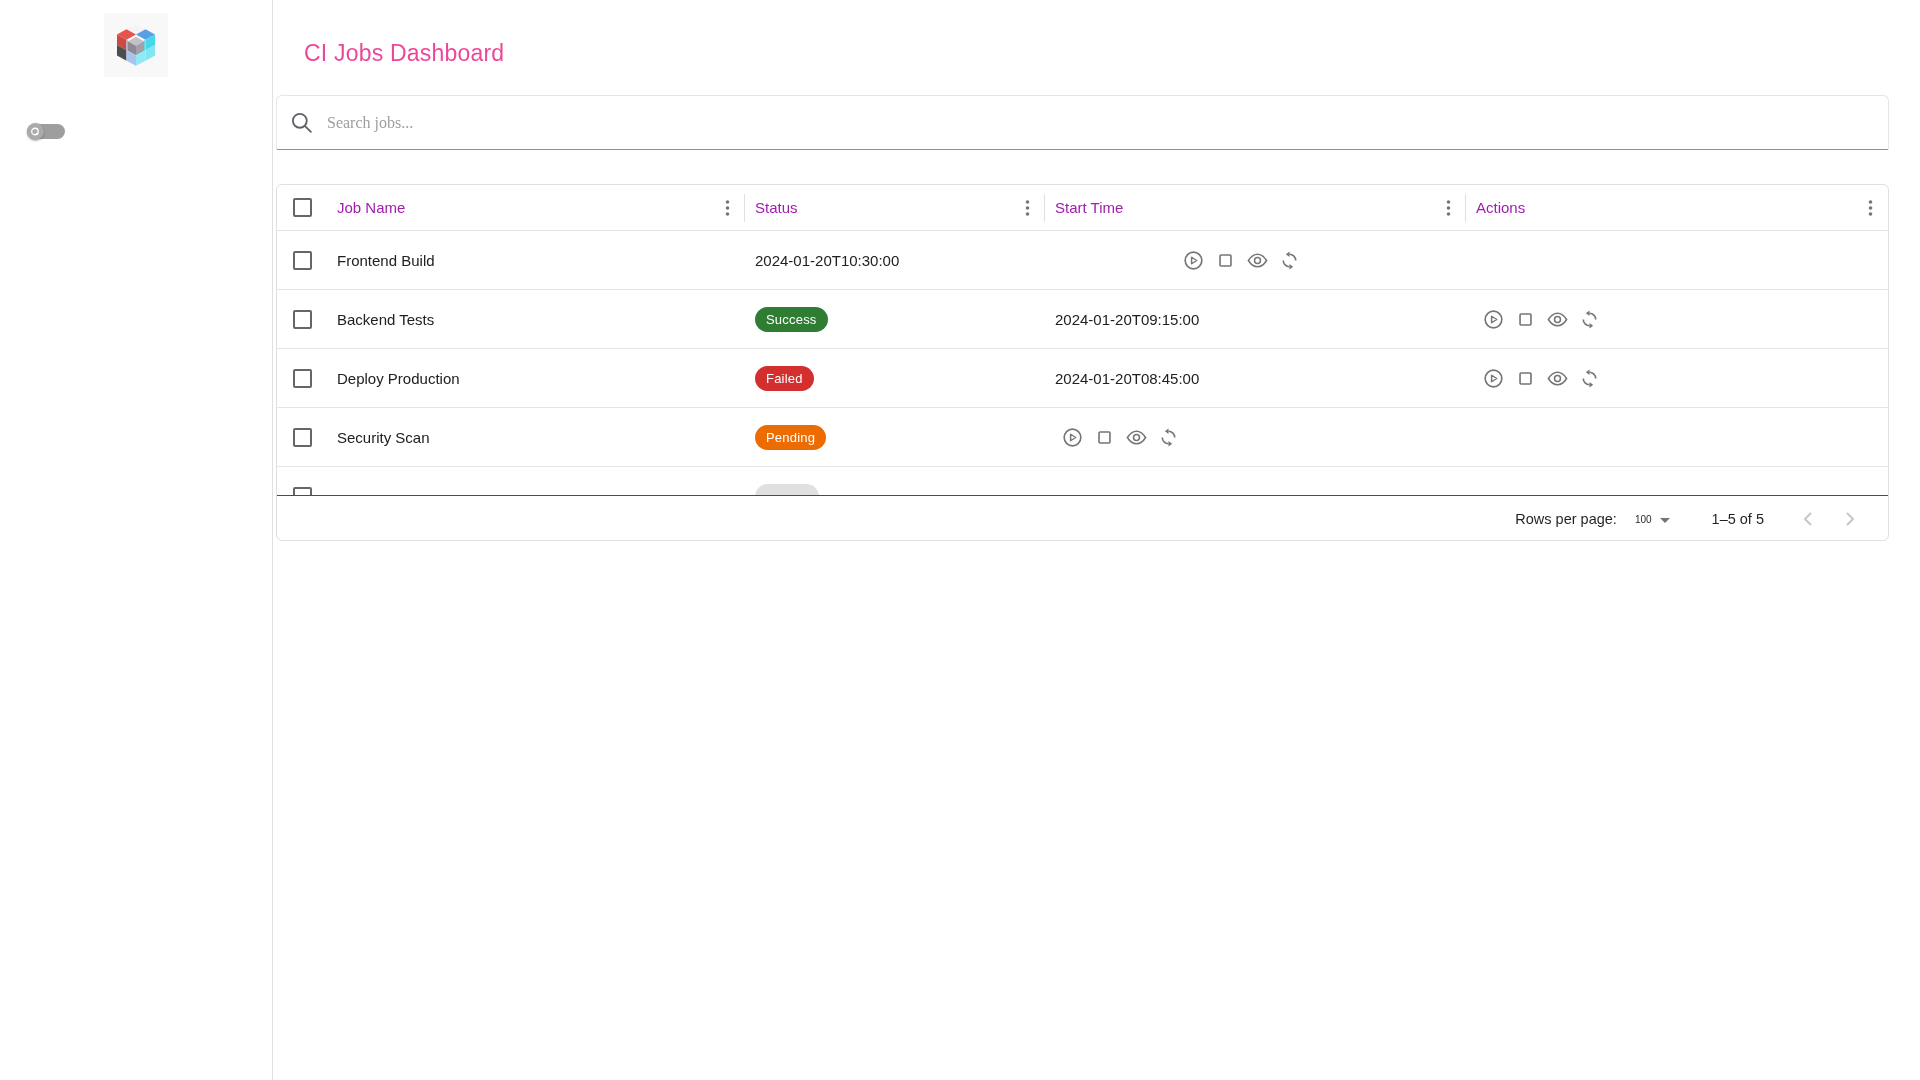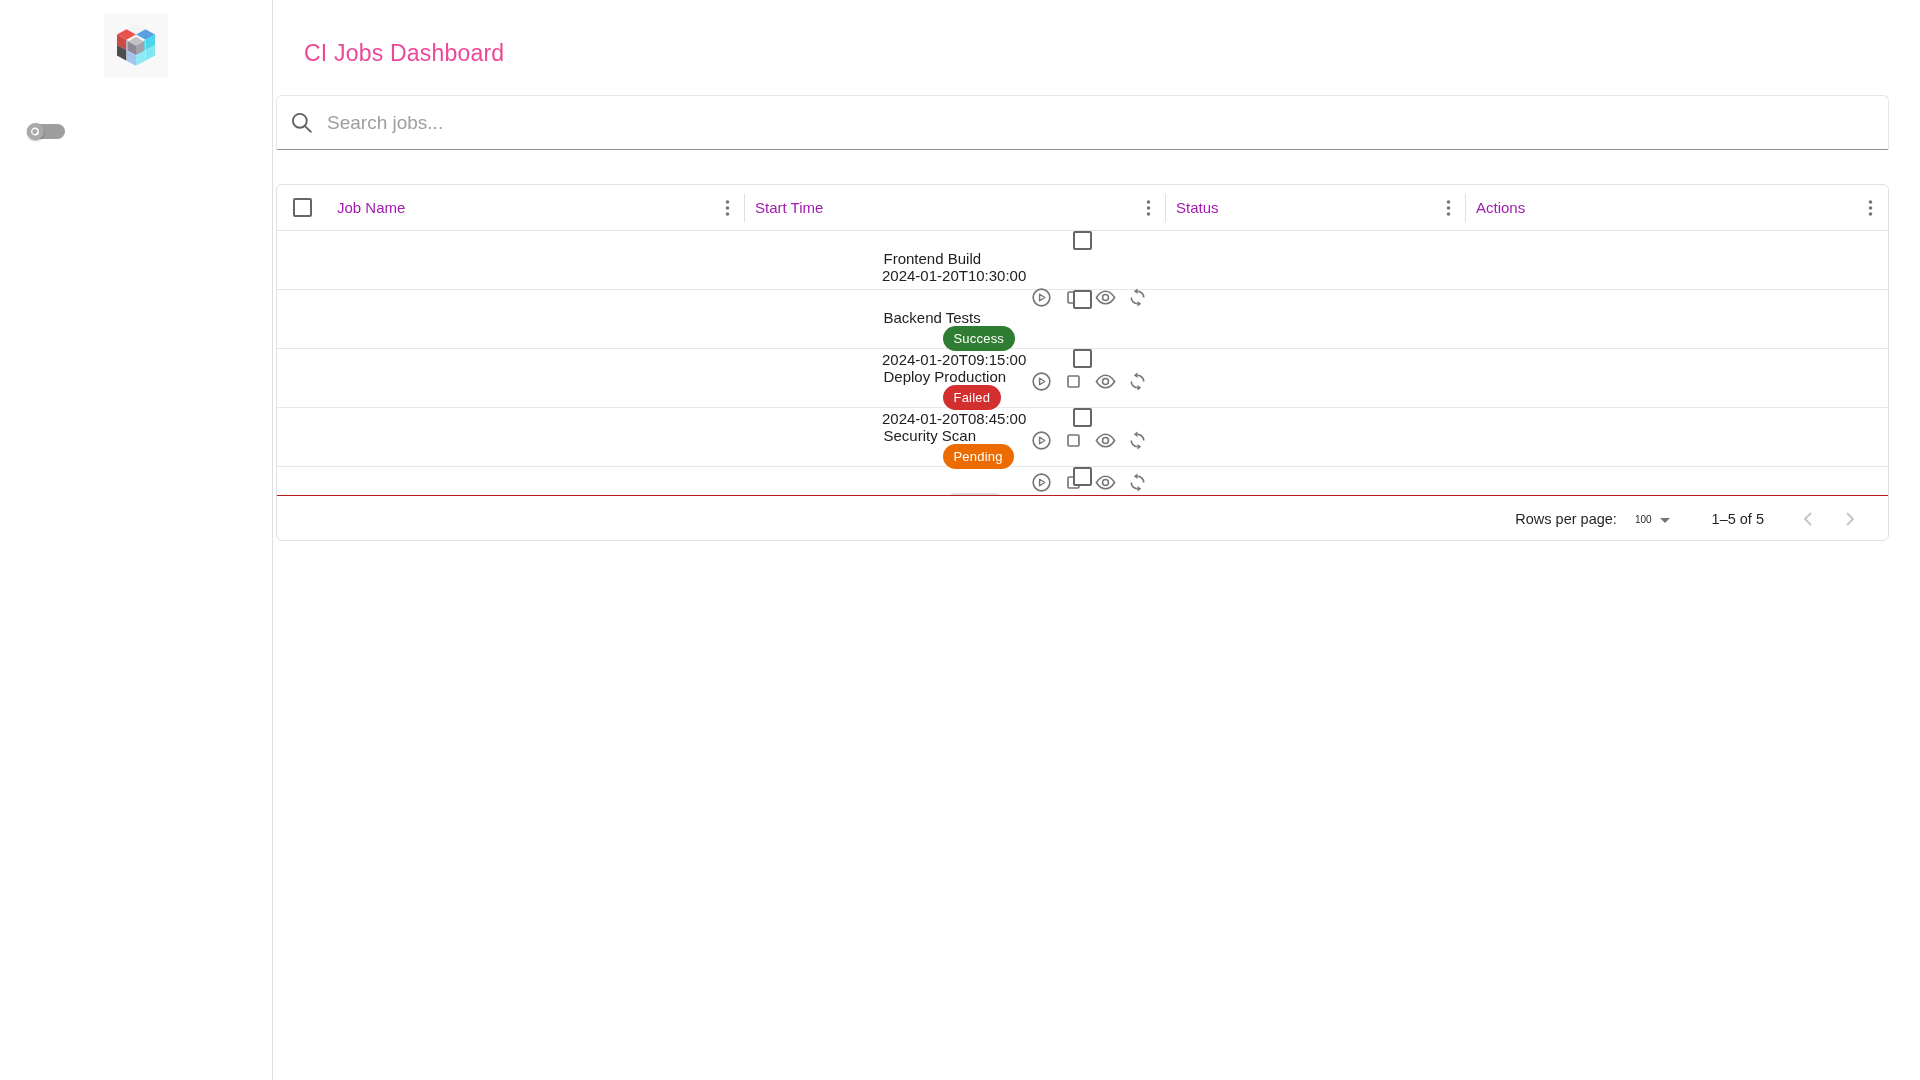--- a/index.html
+++ b/index.html
@@ -20,22 +20,22 @@
 
   
   .main { position:absolute; left:273px; top:0; width:1647px; height:1080px; }
   .page-title { position:absolute; left:31px; top:40px; font-size:23px;
     font-weight:400; color:#ec4899; letter-spacing:.2px; }
 
   .search-bar { position:absolute; left:3px; top:95px; width:1613px; height:55px;
     border:1px solid #e6e6e6; border-bottom:1px solid #8f8f8f;
     border-radius:6px 6px 2px 2px; display:flex; align-items:center; background:#fff; }
   .search-icon { margin-left:12px; display:flex; }
-  .search-input { flex:1; height:100%; border:none; outline:none; font-size:19px;
-    padding-left:12px; font-family:Liberation Sans, sans-serif; color:rgba(0,0,0,.87); background:transparent; }
+  .search-input { flex:1; height:100%; border:none; outline:none; font-size:16px;
+    padding-left:12px; font-family:Liberation Serif, serif; color:rgba(0,0,0,.87); background:transparent; }
   .search-input::placeholder { color:#9e9e9e; opacity:1; }
 
   
   .card { position:absolute; left:3px; top:184px; width:1613px; height:357px;
     border:1px solid #e0e0e0; border-radius:6px; background:#fff; overflow:hidden; }
 
   .grid-header { height:46px; display:flex; align-items:stretch;
     border-bottom:1px solid #e3e3e3; }
   .hcell { position:relative; display:flex; align-items:center;
     font-size:15px; font-weight:500; color:#a21caf; padding-left:10px; }
@@ -43,21 +43,21 @@
   .hcell .menu-dots { position:absolute; right:13px; top:50%; transform:translateY(-50%);
     display:flex; cursor:pointer; padding:2px; }
 
   .col-check  { width:50px; justify-content:center; padding-left:0; }
   .col-name   { width:418px; }
   .col-status { width:300px; }
   .col-start  { width:421px; }
   .col-actions{ flex:1; }
 
   .rows-viewport { height:264px; overflow:hidden; }
-  .grid-row { height:59px; display:flex; align-items:center; border-bottom:1px solid #e6e6e6;flex-direction:column; }
+  .grid-row { height:59px; display:flex; align-items:center; border-bottom:1px solid #e6e6e6; }
   .grid-row:nth-child(4) { border-bottom-color:#e6e6e6; }
   .cell { display:flex; align-items:center; font-size:15px; color:#212121; padding-left:10px; height:100%; }
   .cell.col-check { justify-content:center; padding-left:0; }
   .cell.col-actions { padding-left:14px; gap:6px; }
 
   .mcheckbox { width:19px; height:19px; border:2px solid #666; border-radius:2px;
     background:#fff; cursor:pointer; }
 
   .chip { display:inline-flex; align-items:center; justify-content:center;
     height:25px; border-radius:13px; padding:0 11px; font-size:13px; color:#fff;
@@ -137,33 +137,33 @@
         <span>Job Name</span>
         <span class="menu-dots">
           <svg width="5" height="18" viewBox="0 0 5 18">
               <circle cx="2.5" cy="3" r="1.8" fill="#757575"></circle>
               <circle cx="2.5" cy="9" r="1.8" fill="#757575"></circle>
               <circle cx="2.5" cy="15" r="1.8" fill="#757575"></circle>
             </svg>
         </span>
         <span class="sep"></span>
       </div>
-      <div class="hcell col-start">
-        <span>Start Time</span>
+      <div class="hcell col-status">
+        <span>Status</span>
         <span class="menu-dots">
           <svg width="5" height="18" viewBox="0 0 5 18">
               <circle cx="2.5" cy="3" r="1.8" fill="#757575"></circle>
               <circle cx="2.5" cy="9" r="1.8" fill="#757575"></circle>
               <circle cx="2.5" cy="15" r="1.8" fill="#757575"></circle>
             </svg>
         </span>
         <span class="sep"></span>
       </div>
-      <div class="hcell col-status">
-        <span>Status</span>
+      <div class="hcell col-start">
+        <span>Start Time</span>
         <span class="menu-dots">
           <svg width="5" height="18" viewBox="0 0 5 18">
               <circle cx="2.5" cy="3" r="1.8" fill="#757575"></circle>
               <circle cx="2.5" cy="9" r="1.8" fill="#757575"></circle>
               <circle cx="2.5" cy="15" r="1.8" fill="#757575"></circle>
             </svg>
         </span>
         <span class="sep"></span>
       </div>
       <div class="hcell col-actions">

